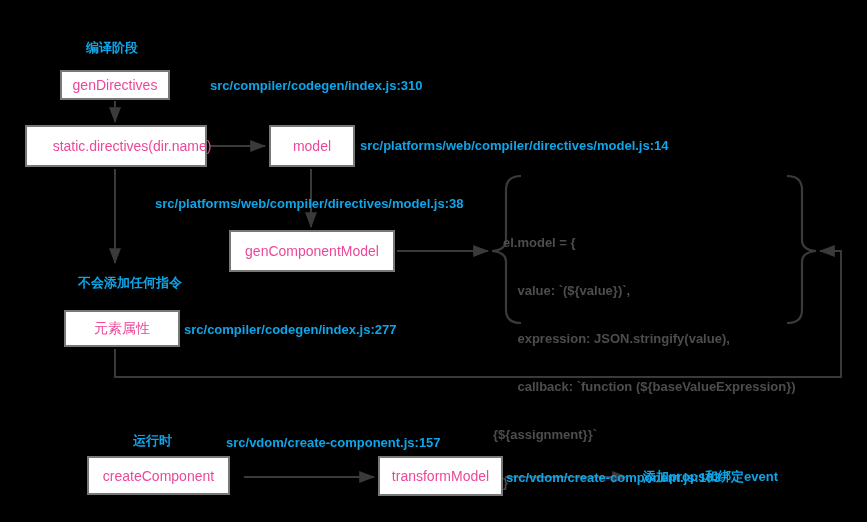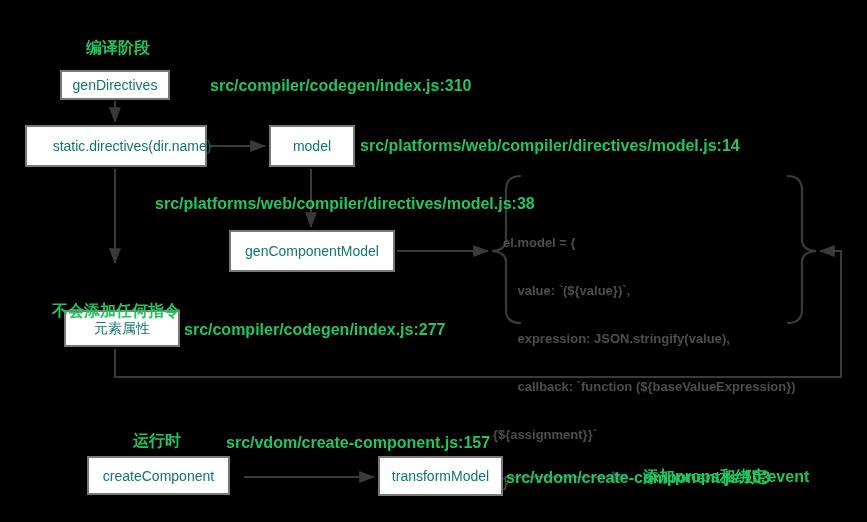--- a/index.html
+++ b/index.html
@@ -9,29 +9,29 @@
     background:#000;
     font-family:"Liberation Sans","DejaVu Sans",sans-serif;
     overflow:hidden;
   }
   #wires{position:absolute;left:0;top:0;width:867px;height:522px;}
   .node{
     position:absolute;
     box-sizing:border-box;
     background:#fff;
     border:2px solid #787878;
-    color:#0f766e;
+    color:#ec4899;
     display:flex;align-items:center;justify-content:center;
     font-size:14px;
     white-space:nowrap;
   }
   .lbl{
     position:absolute;
-    color:#22c55e;
-    font-size:16px;
+    color:#0ea5e9;
+    font-size:13px;
     font-weight:bold;
     white-space:nowrap;
     line-height:16px;
   }
   .code{
     position:absolute;
     color:#4d4d4d;
     font-size:13px;
     font-weight:bold;
     line-height:16px;
@@ -96,21 +96,21 @@
     <span>transformModel</span>
   </div>
 
   <div class="lbl" style="left:210px;top:78px;">src/compiler/codegen/index.js:310</div>
   <div class="lbl" style="left:360px;top:138px;">src/platforms/web/compiler/directives/model.js:14</div>
   <div class="lbl" style="left:155px;top:196px;">src/platforms/web/compiler/directives/model.js:38</div>
   <div class="lbl" style="left:184px;top:322px;">src/compiler/codegen/index.js:277</div>
   <div class="lbl" style="left:226px;top:435px;">src/vdom/create-component.js:157</div>
   <div class="lbl" style="left:506px;top:435px;margin-top:35px;">src/vdom/create-component.js:103</div>
 
-  <div class="lbl" style="left:52px;top:275px;margin-top:28px;">不会添加任何指令</div>
+  <div class="lbl" style="left:78px;top:275px;">不会添加任何指令</div>
   <div class="lbl" style="left:643px;top:469px;">添加props和绑定event</div>
 
   <div class="code" style="left:493px;top:203px;">
     <div style="padding-left:10px;">el.model = {</div>
     <div style="padding-left:10px;">    value: `(${value})`,</div>
     <div style="padding-left:10px;">    expression: JSON.stringify(value),</div>
     <div style="padding-left:10px;">    callback: `function (${baseValueExpression})</div>
     <div>{${assignment}}`</div>
     <div style="padding-left:10px;">}</div>
   </div>

